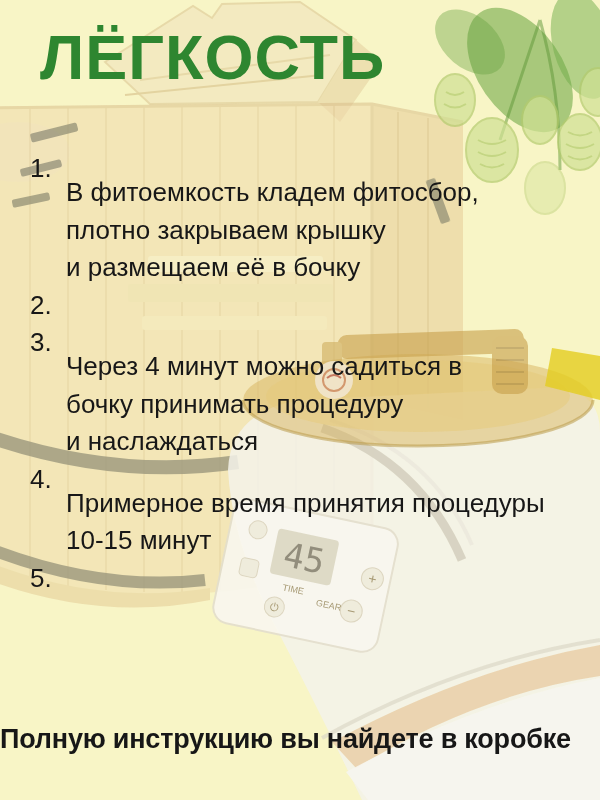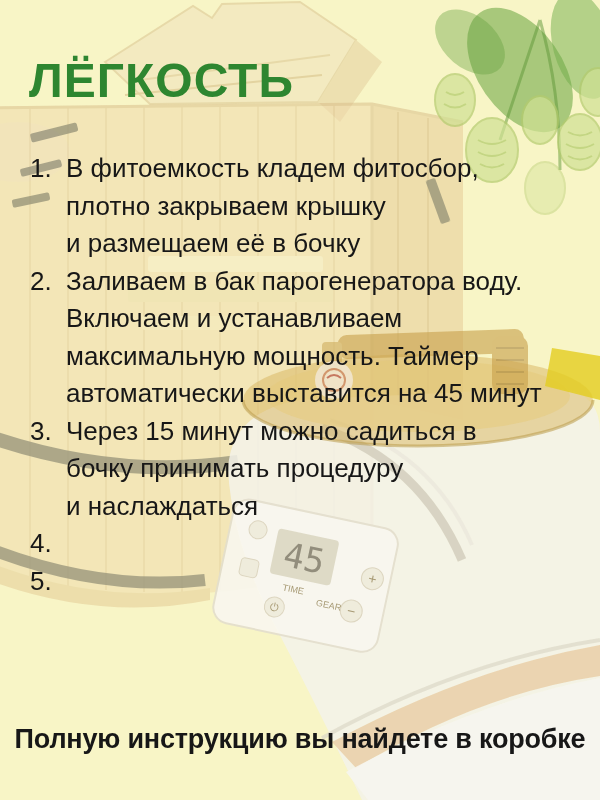--- a/index.html
+++ b/index.html
@@ -5,39 +5,37 @@
   html,body{margin:0;padding:0;}
   body{font-family:"Liberation Sans", sans-serif;}
   .page{
     position:relative;
     width:600px;height:800px;
     overflow:hidden;
     background:var(--background,#f8f5c6);
   }
   .bg-svg{position:absolute;left:0;top:0;width:600px;height:800px;}
   .title{
-    position:absolute;left:29px;top:24px;
+    position:absolute;left:40px;top:24px;
     color:var(--title,#2e8630);
-    font-size:48px;font-weight:700;line-height:1.05;
+    font-size:63px;font-weight:700;line-height:1.05;
     letter-spacing:1px;
-    margin-top:32px;
   }
   .title span{display:block;}
   .steps{
     position:absolute;left:30px;top:150px;width:560px;
     margin:0;padding:0;list-style:none;
     color:var(--text,#171717);
     font-size:26px;line-height:37.5px;
   }
   .step{display:flex;}
   .step .num{flex:none;width:36px;}
-  .step .txt{white-space:pre-line;}
+  .step .txt{white-space:pre-line;margin-top:24px;}
   .footer{
     position:absolute;left:0;right:0;top:724px;
-    text-align:center;
     color:var(--text,#171717);
     font-size:27px;font-weight:700;letter-spacing:-0.2px;
   }
   svg text{font-family:"Liberation Sans",sans-serif;}
   svg text.mono{font-family:"DejaVu Sans Mono",monospace;}
 </style>
 </head>
 <body>
 
 <div class="page" style="--background: #f8f5c6; --title: #2e8630; --text: #171717;">
@@ -141,33 +139,31 @@
 
   <ol class="steps">
     <li class="step">
       <span class="num">1.</span>
       <span class="txt">В фитоемкость кладем фитосбор,
 плотно закрываем крышку
 и размещаем её в бочку</span>
     </li>
     <li class="step">
       <span class="num">2.</span>
-      <span class="txt">Заливаем в бак парогенератора воду.
-Включаем и устанавливаем
-максимальную мощность. Таймер
-автоматически выставится на 45 минут</span>
     </li>
     <li class="step">
       <span class="num">3.</span>
-      <span class="txt">Через 15 минут можно садиться в
+      <span class="txt">Через 4 минут можно садиться в
 бочку принимать процедуру
 и наслаждаться</span>
     </li>
     <li class="step">
       <span class="num">4.</span>
+      <span class="txt">Примерное время принятия процедуры
+10-15 минут</span>
     </li>
     <li class="step">
       <span class="num">5.</span>
     </li>
   </ol>
 
   <div class="footer">Полную инструкцию вы найдете в коробке</div>
 
 </div>
 

